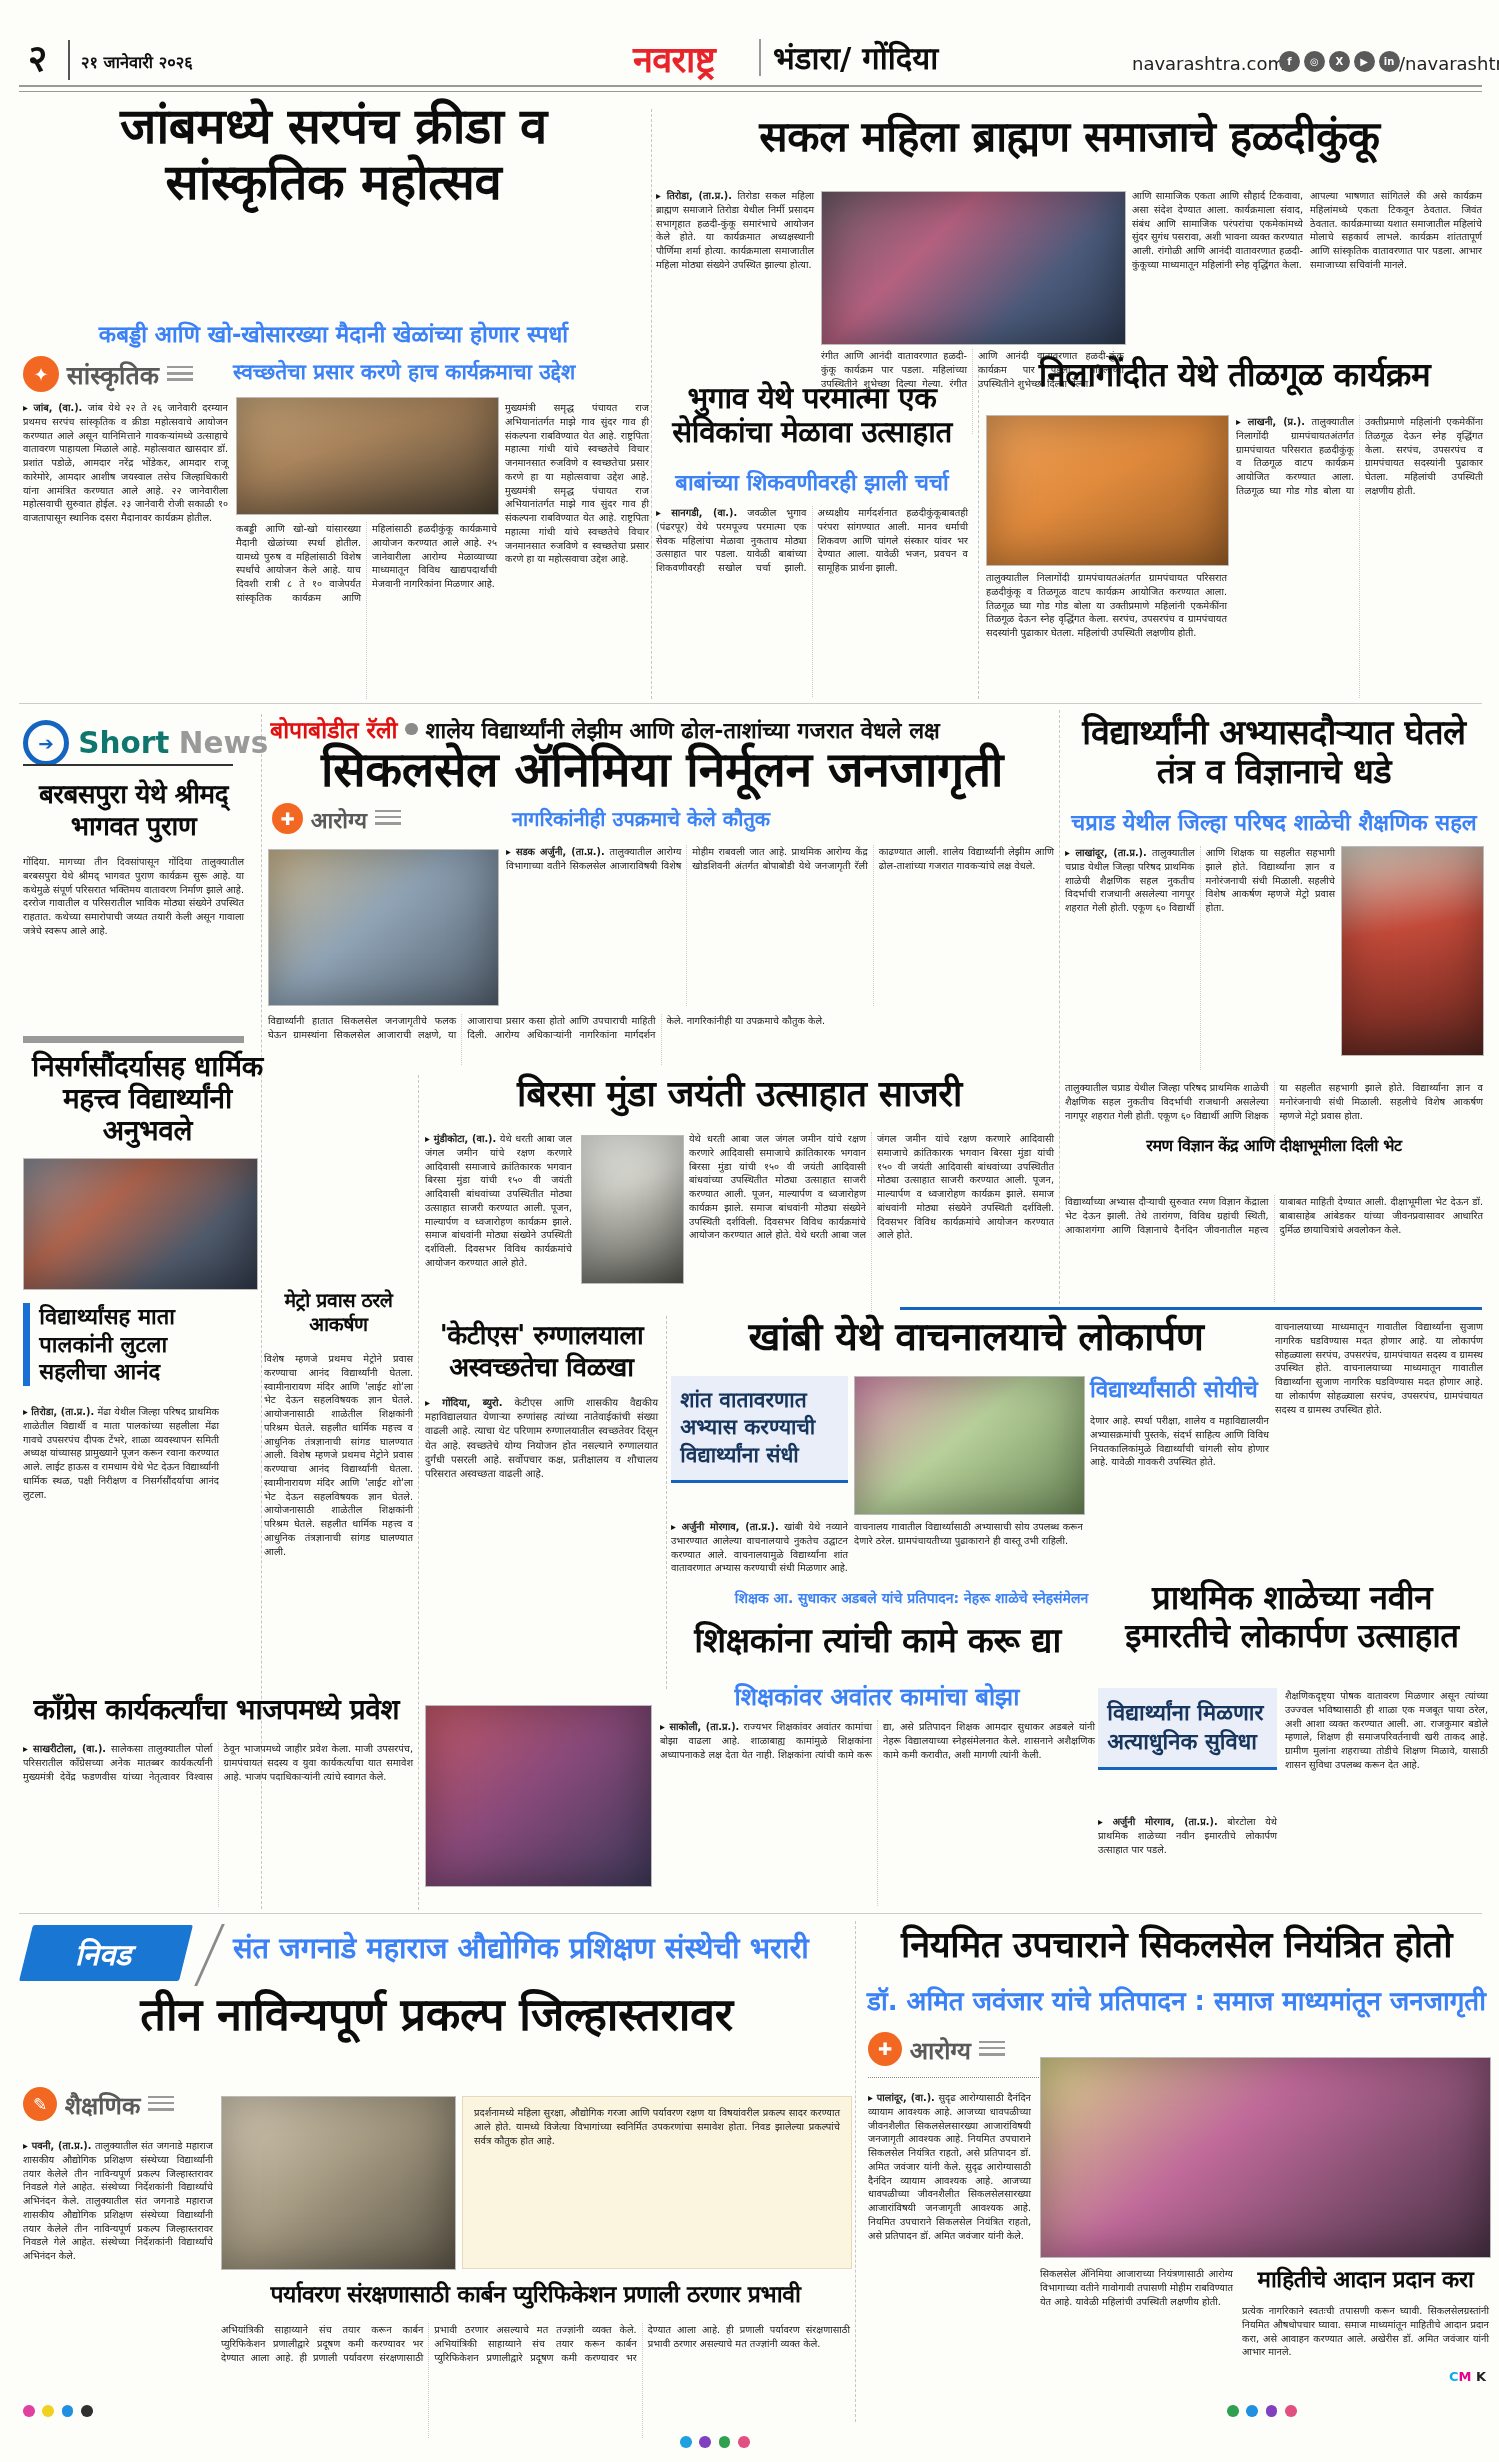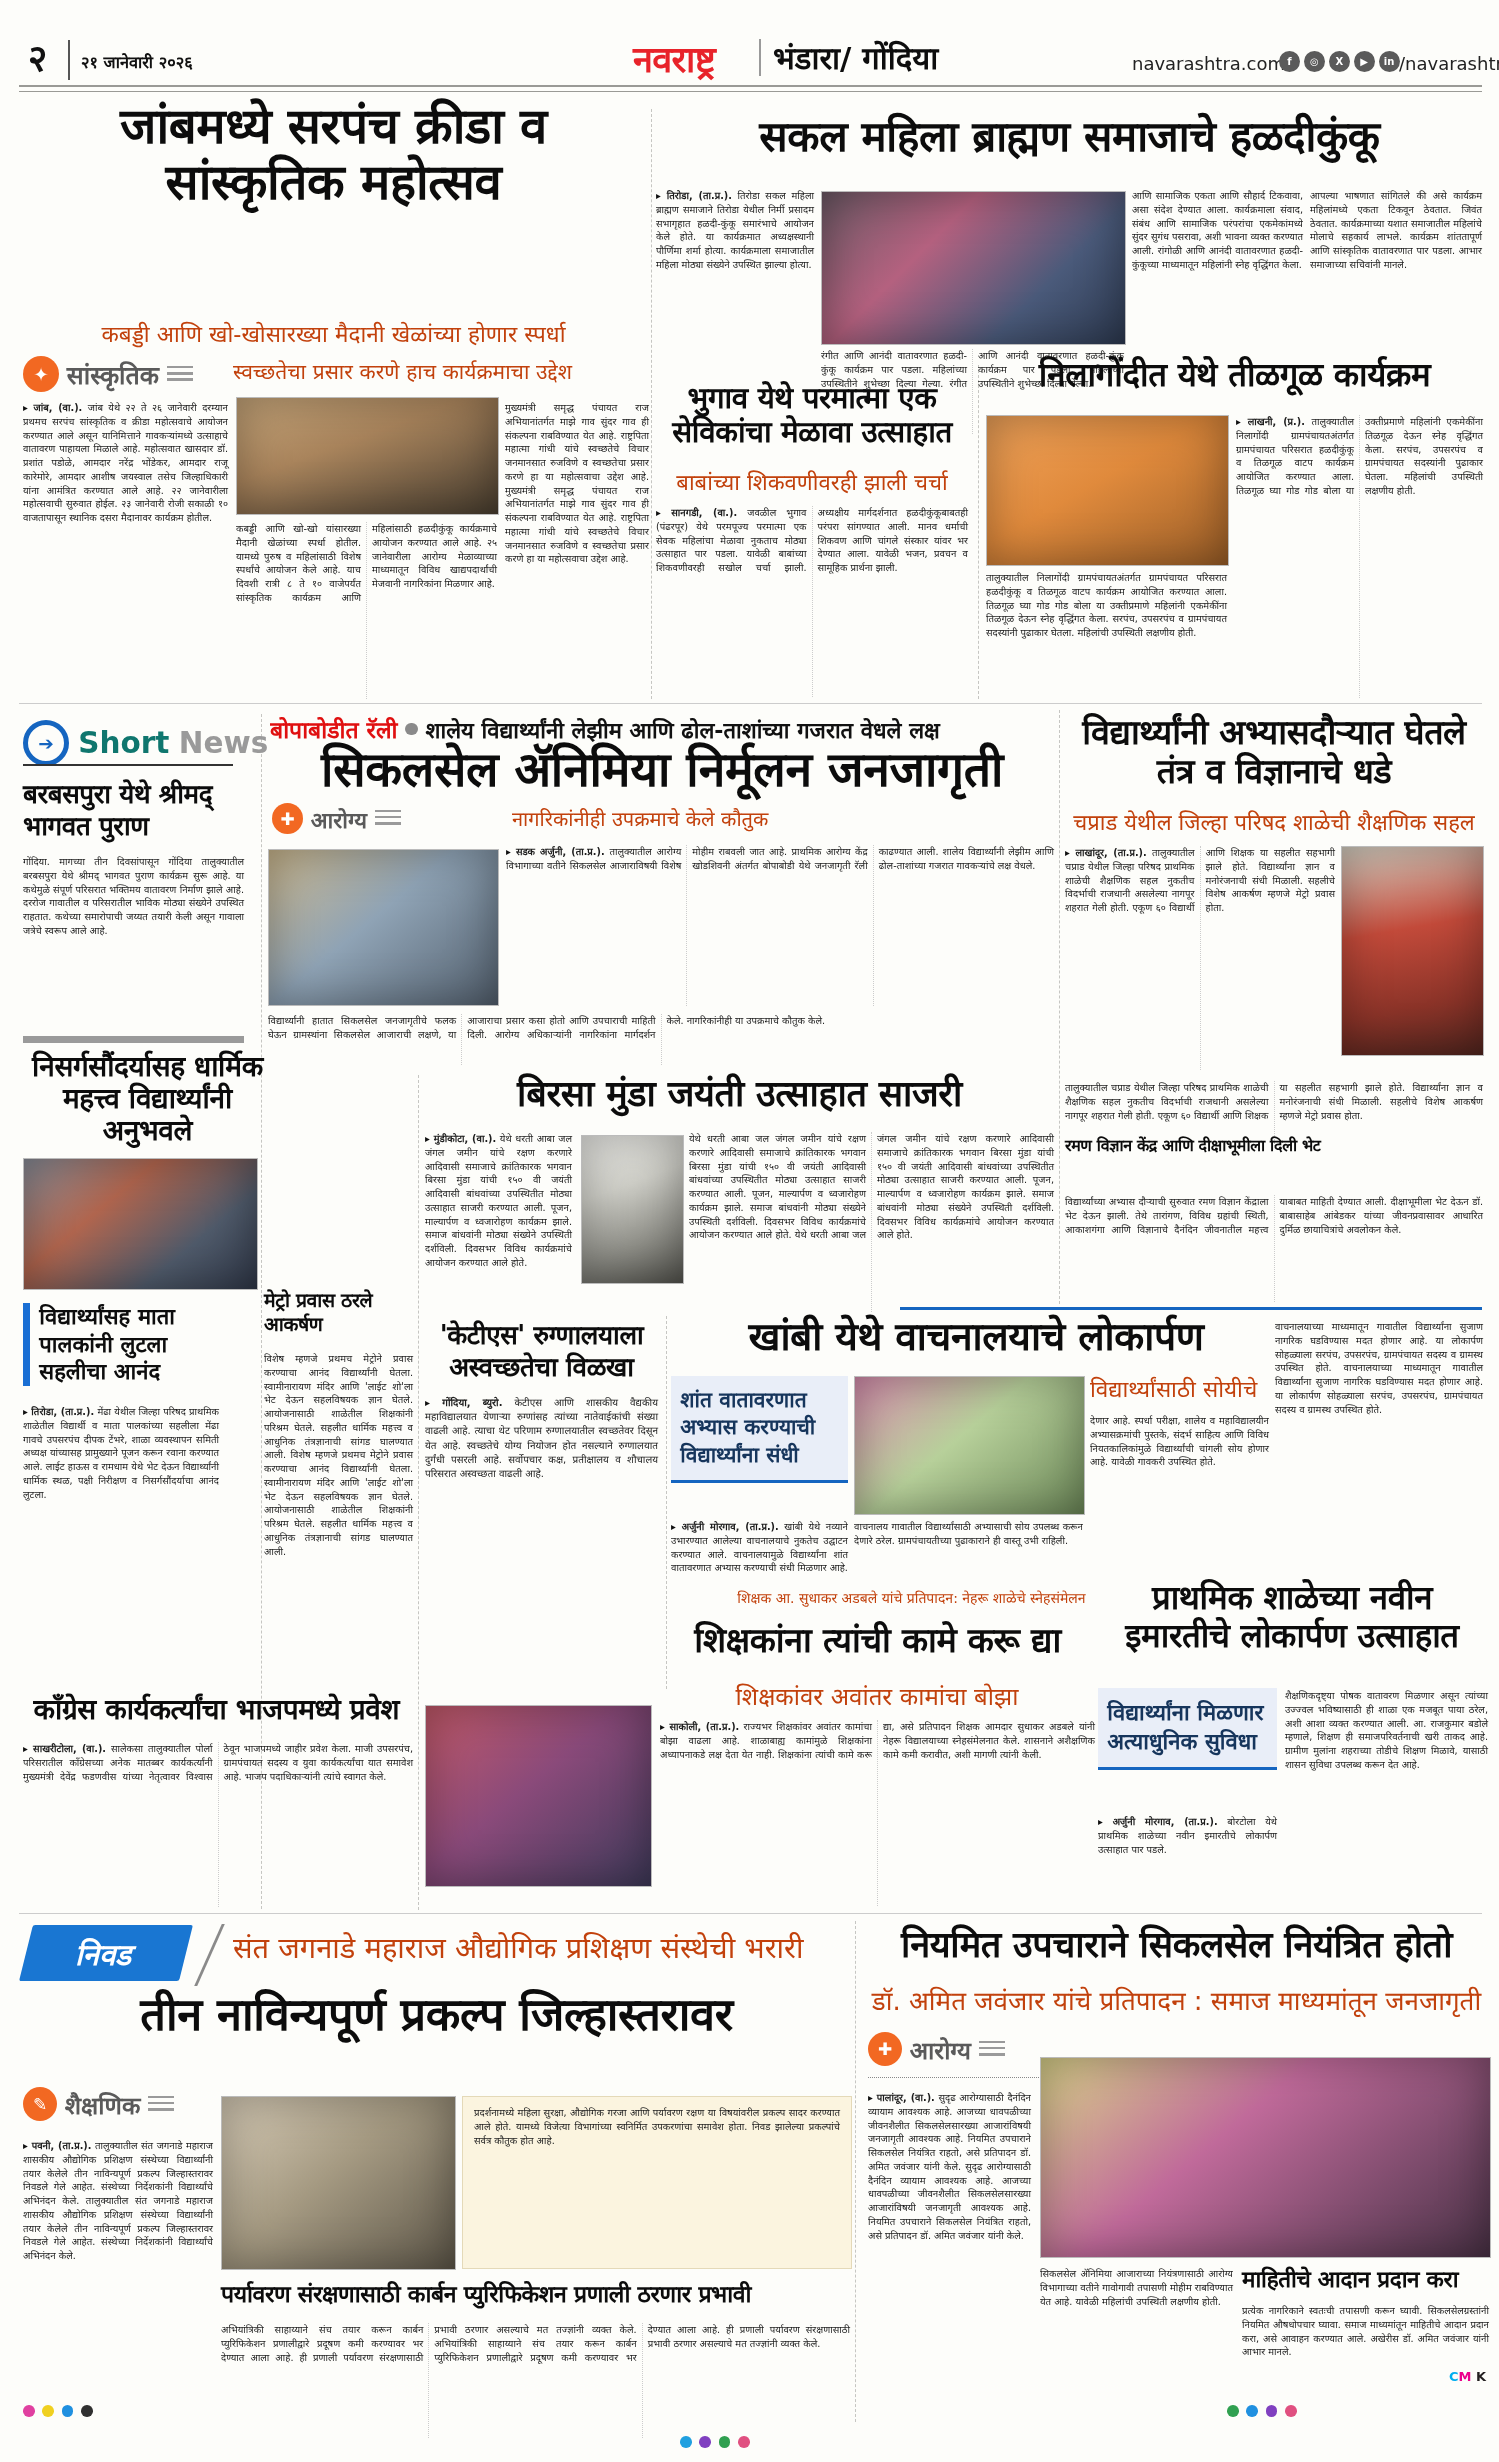--- a/index.html
+++ b/index.html
@@ -1,22 +1,22 @@
 <!DOCTYPE html>
 <html style="font-size:12.4px"><head>
 <meta charset="utf-8">
 <style>
   html,body{margin:0;padding:0;background:#e8e8e4;}
   .page{position:relative;width:1500px;height:2462px;background:#fdfdfa;margin:0 auto;
         font-family:"DejaVu Sans","Liberation Sans",sans-serif;color:#222;overflow:hidden;}
   .abs{position:absolute;}
   
   .hl{font-weight:bold;color:#0c0c0c;letter-spacing:-0.4px;line-height:1.14;text-align:center;}
-  .hl-left{text-align:left;}
-  .deck{font-weight:normal;color:#c2410c;line-height:1.2;text-align:center;}
+  .hl-left{text-align:center;}
+  .deck{font-weight:bold;color:#3b82f6;line-height:1.2;text-align:center;}
   
   .body{font-size:9.7px;line-height:1.42;text-align:justify;color:#1d1d1d;}
   .cols2{column-count:2;column-gap:11px;column-rule:0.8px dotted #ccc;}
   .cols3{column-count:3;column-gap:11px;column-rule:0.8px dotted #ccc;}
   .cols4{column-count:4;column-gap:11px;column-rule:0.8px dotted #ccc;}
   .byline-loc{font-weight:bold;}
   .byline-loc::before{content:"▸ ";color:#111;}
   
   .kicker{display:flex;align-items:center;gap:7.8px;}
   .sec-icon{display:inline-flex;align-items:center;justify-content:center;border-radius:50%;

